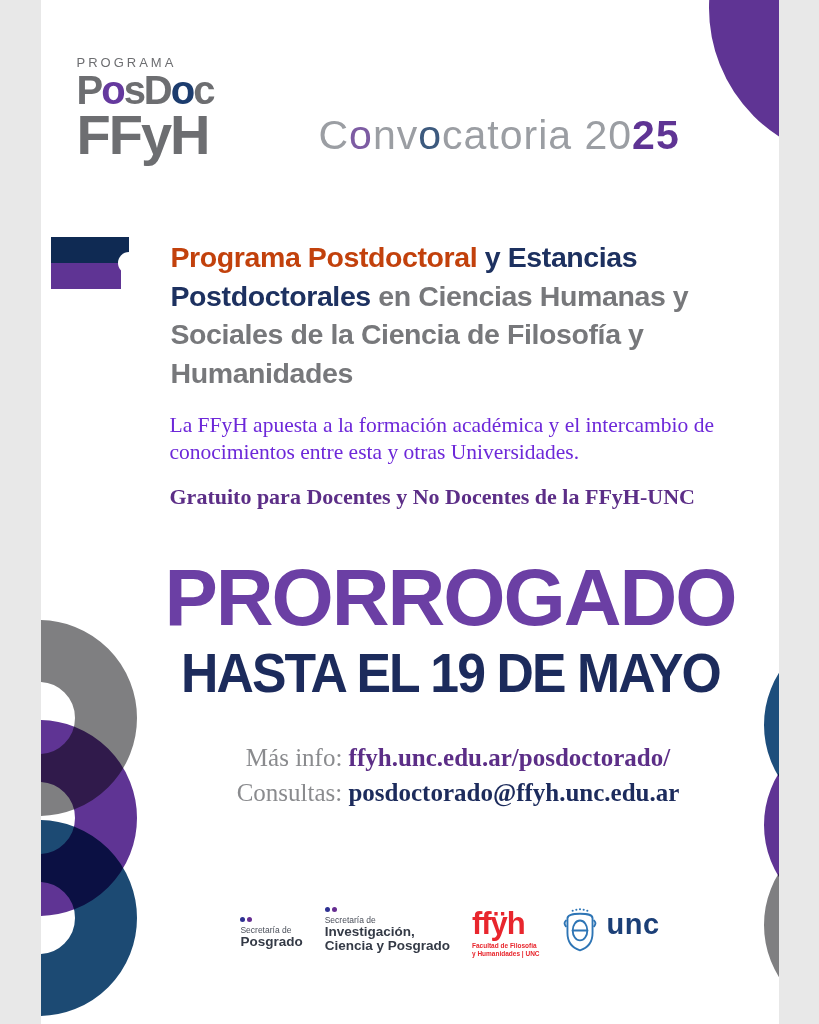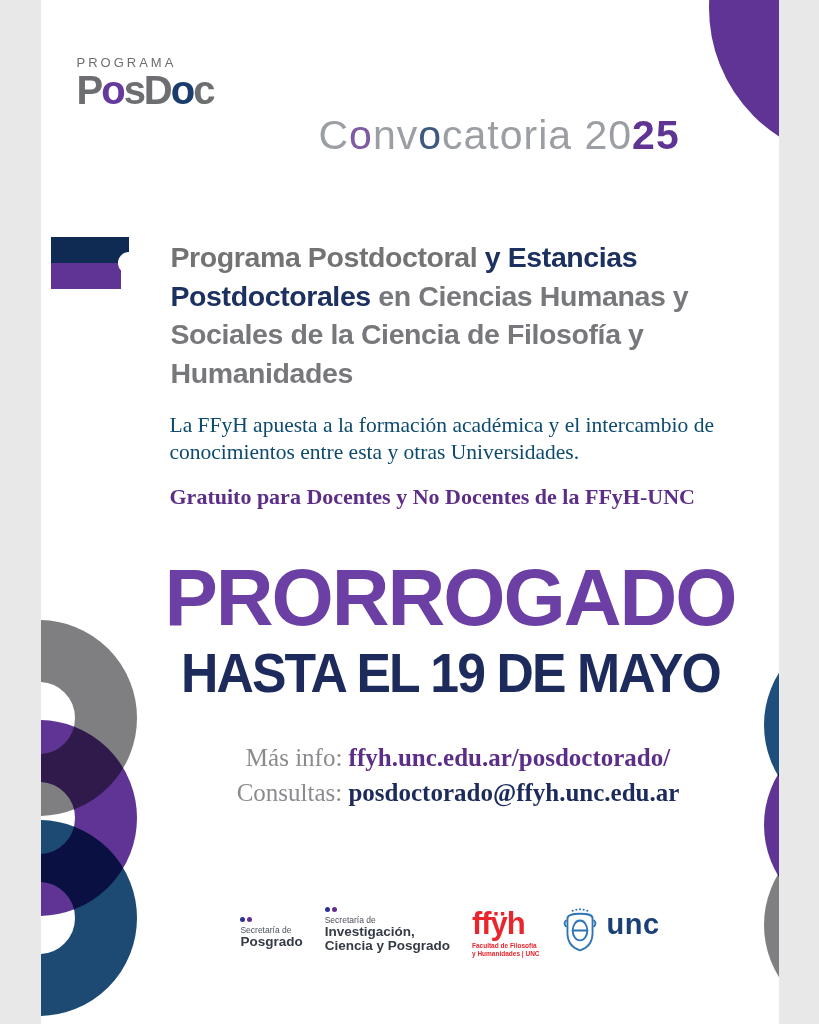--- a/index.html
+++ b/index.html
@@ -26,27 +26,27 @@
   .convocatoria .yr-bold{color:#5f3494;font-weight:bold;}
 
   
   .bar-navy{position:absolute;left:10px;top:237px;width:78px;height:26px;background:#0f2a53;z-index:1;}
   .bar-purple{position:absolute;left:10px;top:263px;width:70px;height:26px;background:#5f3494;z-index:1;}
   .bar-notch{position:absolute;left:77px;top:252px;width:22px;height:22px;border-radius:50%;background:#ffffff;z-index:1;}
 
   
   .headline{position:absolute;left:130px;top:238px;z-index:2;
     font-size:28.5px;font-weight:bold;line-height:38.5px;letter-spacing:-0.4px;color:#77787b;}
-  .t-purple{color:#737373;}
+  .t-purple{color:#c2410c;}
   .t-navy{color:#1d3160;}
   .t-gray{color:#77787b;}
 
   
   .intro{position:absolute;left:129px;top:412px;width:565px;z-index:2;
-    font-family:"Liberation Serif",serif;font-size:21.5px;line-height:27px;color:#0c4a6e;}
+    font-family:"Liberation Serif",serif;font-size:21.5px;line-height:27px;color:#6d28d9;}
   .gratuito{position:absolute;left:129px;top:484px;z-index:2;
     font-family:"Liberation Serif",serif;font-size:22px;font-weight:bold;color:#5c2e87;}
 
   
   .banner1{position:absolute;left:0;width:819px;top:558px;z-index:2;text-align:center;
     font-size:80px;font-weight:bold;letter-spacing:-2px;line-height:1;color:#6b3fa4;}
   .banner2{position:absolute;left:0;width:819px;top:646px;z-index:2;text-align:center;
     font-size:55px;font-weight:bold;letter-spacing:-2px;line-height:1;color:#1c2b5c;
     transform:scaleX(0.94);transform-origin:center;}
 
@@ -92,20 +92,21 @@
       <circle class="blend" cx="-2" cy="918" r="67" fill="none" stroke="#1c4a73" stroke-width="62"></circle>
       <circle class="blend" cx="821" cy="725" r="67" fill="none" stroke="#1d4e7c" stroke-width="62"></circle>
       <circle class="blend" cx="821" cy="825" r="67" fill="none" stroke="#5f3494" stroke-width="62"></circle>
       <circle class="blend" cx="821" cy="925" r="67" fill="none" stroke="#7f7f81" stroke-width="62"></circle>
     </g>
   </svg>
 
   <div class="brand">
     <div class="kicker">PROGRAMA</div>
     <div class="posdoc"><span>P</span><span class="o-purple">o</span><span>sD</span><span class="o-navy">o</span><span>c</span></div>
+    <div class="ffyh-word">FFyH</div>
   </div>
 
   <div class="convocatoria"><span>C</span><span class="o-purple">o</span><span>nv</span><span class="o-navy">o</span><span>catoria </span><span>20</span><span class="yr-bold">25</span></div>
 
   <div class="bar-navy"></div>
   <div class="bar-purple"></div>
   <div class="bar-notch"></div>
 
   <div class="headline">
     <div><span class="t-purple">Programa Postdoctoral</span><span class="t-navy"> y Estancias</span></div>

